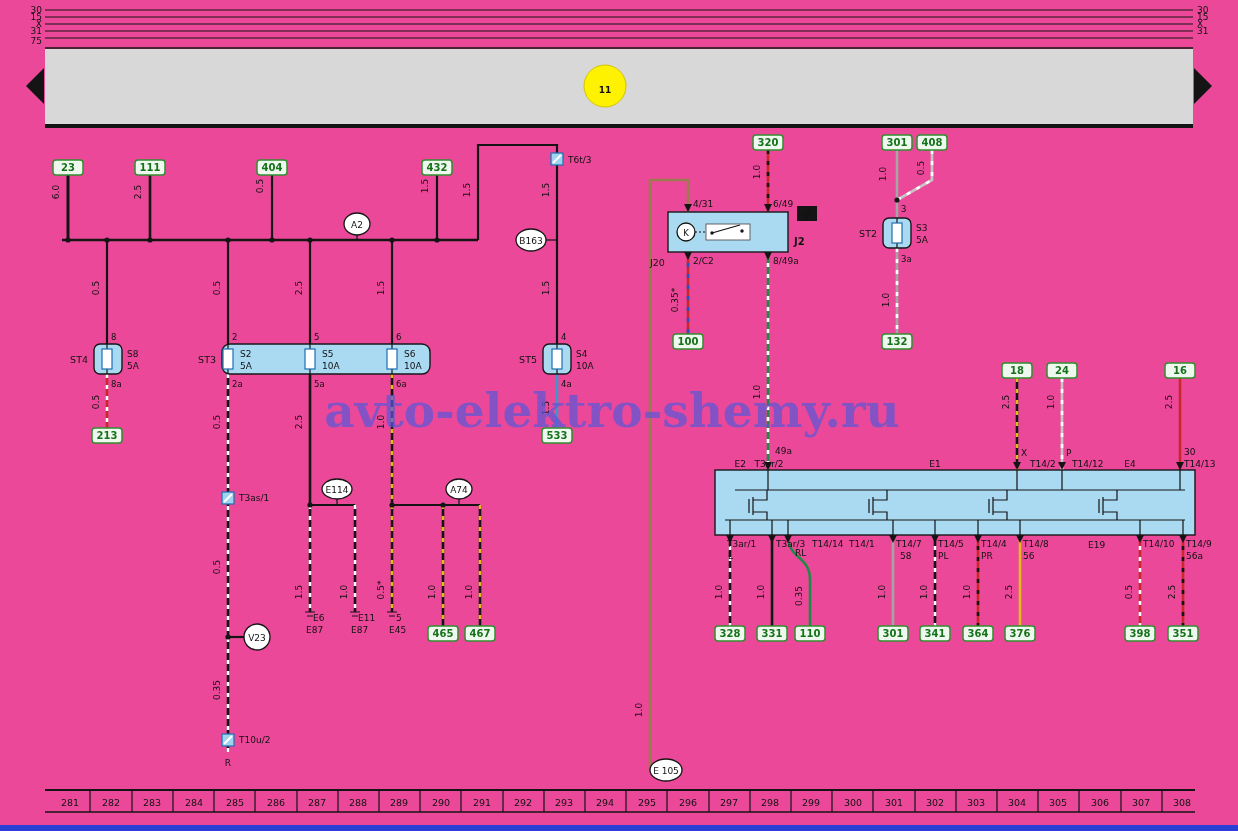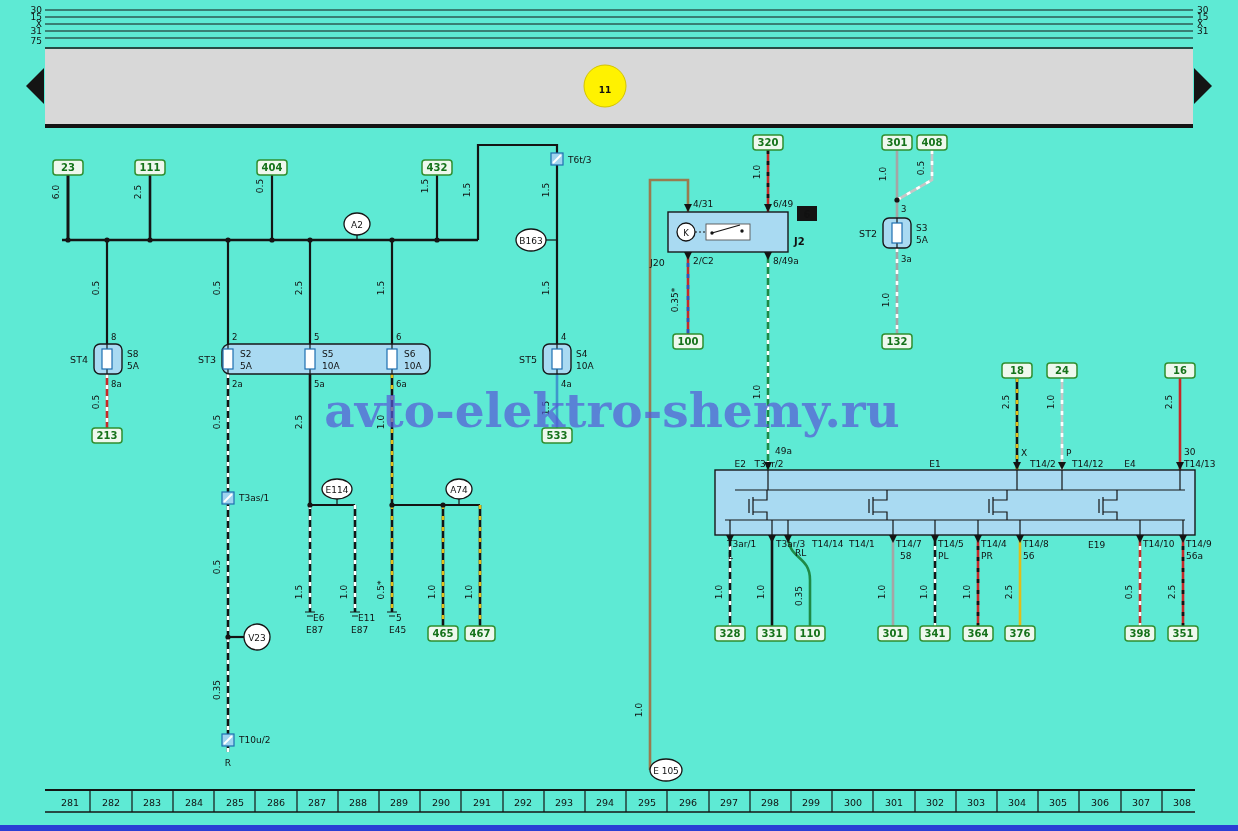--- a/index.html
+++ b/index.html
@@ -1,16 +1,16 @@
 <!DOCTYPE html>
 <html><head>
 <meta charset="utf-8">
 <style>
   html,body{margin:0;padding:0;background:#fff;}
-  .stage{position:relative;width:1238px;height:831px;background:#5eead4;overflow:hidden;
+  .stage{position:relative;width:1238px;height:831px;background:#ec4899;overflow:hidden;
          font-family:"DejaVu Sans",sans-serif;}
   svg{position:absolute;left:0;top:0;}
   svg text{font-family:"DejaVu Sans",sans-serif;fill:#111;font-size:9px;}
   .t85{font-size:8.5px;} .t95{font-size:9.5px;} .t10{font-size:10px;}
   .bold{font-weight:bold;}
   .mid{text-anchor:middle;} .end{text-anchor:end;}
   .term-t{font-size:10px;font-weight:bold;fill:#15721a;text-anchor:middle;}
   .node-t{font-size:9px;text-anchor:middle;}
   .track-t{font-size:9.5px;text-anchor:middle;}
   .gauge-t{font-size:9px;text-anchor:middle;}

